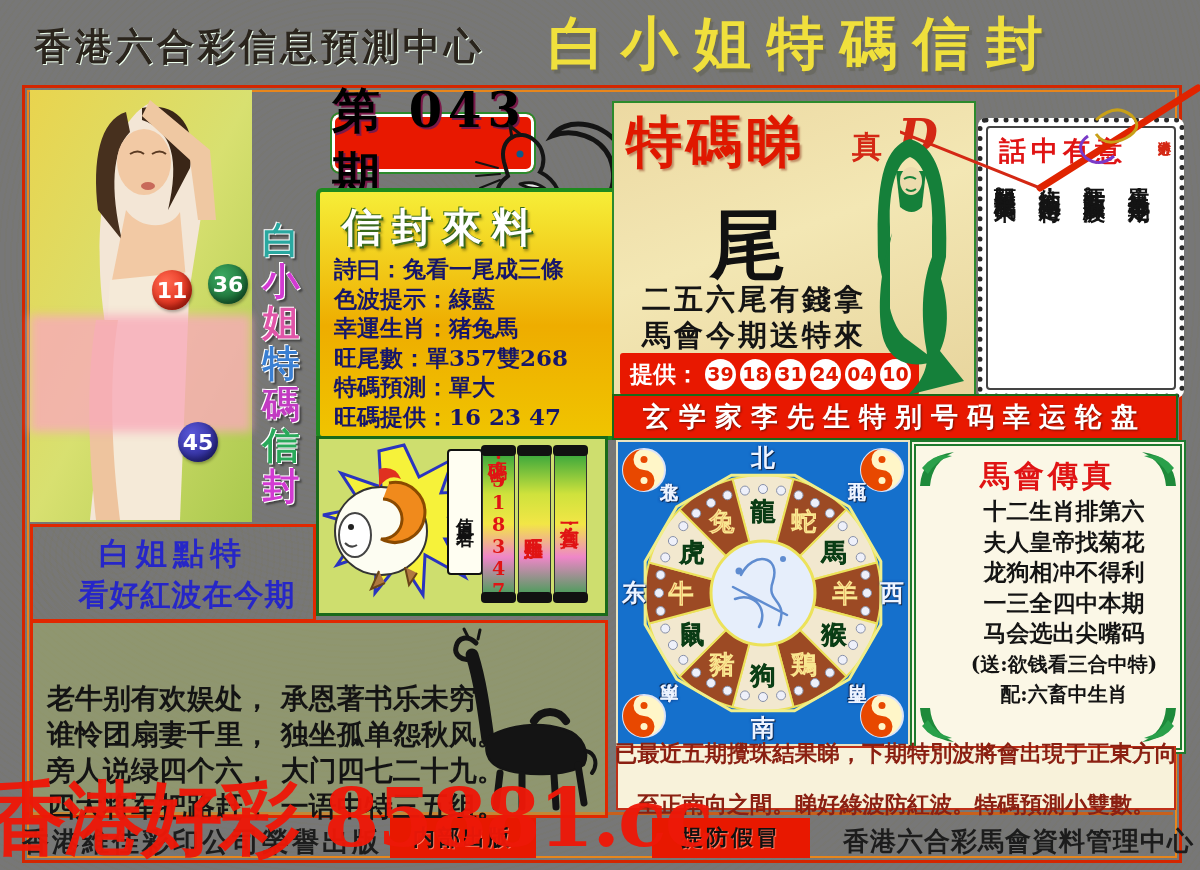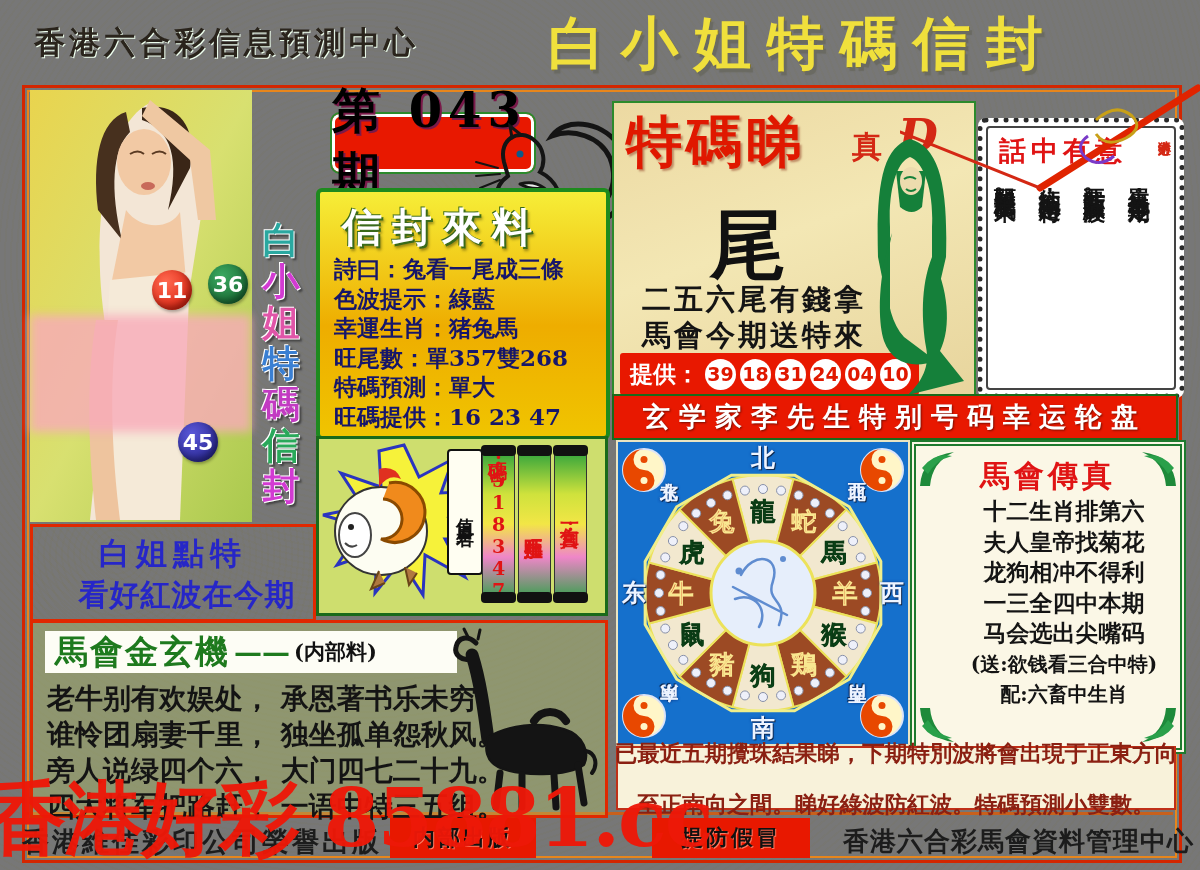--- a/index.html
+++ b/index.html
@@ -6,21 +6,21 @@
   .page{position:relative;width:1200px;height:870px;overflow:hidden;
     font-family:"DejaVu Serif","Liberation Serif",serif;
     background:
       radial-gradient(circle at 12% 6%, rgba(236,150,40,.55), transparent 42%),
       radial-gradient(circle at 55% 0%, rgba(245,225,120,.6), transparent 50%),
       radial-gradient(circle at 95% 10%, rgba(140,190,70,.5), transparent 45%),
       linear-gradient(100deg,#d9b44b,#e3d162 30%,#cfd36a 55%,#b3c95e 80%,#a9c45c);}
   .tex{background-image:repeating-radial-gradient(circle at 30% 30%, rgba(120,110,40,.06) 0 2px, transparent 2px 6px);}
   .abs{position:absolute;}
   
-  .h-left{left:34px;top:22px;font-size:31px;font-weight:bold;color:#2a241c;letter-spacing:4px;text-shadow:1px 1px 0 #efe!important;}
+  .h-left{left:34px;top:22px;font-size:37px;font-weight:bold;color:#2a241c;letter-spacing:4px;text-shadow:1px 1px 0 #efe!important;}
   .h-right{left:548px;top:6px;font-size:57px;font-weight:bold;color:#f0e03c;letter-spacing:16px;white-space:nowrap;
     text-shadow:3px 4px 1px #6a6a62,1px 1px 0 #8a7a20;}
   
   .frame{left:22px;top:85px;width:1154px;height:772px;border:3px solid #d42600;}
   .frame-inner{position:absolute;inset:2px;border:2px solid #e8861c;}
   .divider{left:25px;top:812px;width:1148px;height:0;border-top:3px solid #c8601c;}
   
   .photo{left:30px;top:90px;width:222px;height:432px;overflow:hidden;}
   .censor{left:30px;top:315px;width:221px;height:117px;background:rgba(247,170,185,.8);filter:blur(5px);}
   .ball{width:40px;height:40px;border-radius:50%;color:#fff;font-weight:bold;font-size:22px;
@@ -39,21 +39,21 @@
   .gold-title .t{font-size:33px;font-weight:bold;color:#1e7a1e;letter-spacing:2px;}
   .gold-title .d{font-size:28px;font-weight:bold;color:#1e7a1e;margin:0 4px;}
   .gold-title .s{font-size:21px;font-weight:bold;color:#111;}
   .gold-lines{position:absolute;left:14px;top:58px;font-size:28px;font-weight:bold;color:#141414;line-height:36px;white-space:nowrap;}
   
   .issue{left:330px;top:112px;width:202px;height:58px;background:#e81800;border:2px solid #2c8a2c;border-radius:10px;
     box-shadow:inset 0 0 0 3px #fff;display:flex;align-items:center;justify-content:center;
     color:#000000;font-size:48px;font-weight:bold;letter-spacing:6px;text-shadow:2px 2px 0 #7a1a4a;}
   
   .env{left:316px;top:188px;width:286px;height:244px;border:4px solid #1e8a1e;border-radius:6px;
-    background:linear-gradient(180deg,#f6ee38,#eead00 55%,#f0c400);}
+    background:linear-gradient(180deg,#f6ee38,#eead00 55%,#f0c400);padding-left:36px;}
   .env-title{position:absolute;left:22px;top:8px;font-size:40px;font-weight:bold;color:#fff;letter-spacing:10px;
     text-shadow:2px 2px 0 #3a6a1a,-1px -1px 0 #3a6a1a,3px 4px 3px rgba(0,0,0,.4);}
   .env-lines{position:absolute;left:14px;top:62px;font-size:23px;font-weight:bold;color:#16166a;line-height:29.5px;white-space:nowrap;}
   
   .rambox{left:316px;top:436px;width:286px;height:174px;border:3px solid #1a6a1a;background:#cede6e;}
   .tablet{position:absolute;left:128px;top:10px;width:32px;height:122px;background:#fffef2;border:2px solid #111;border-radius:4px;
     writing-mode:vertical-rl;text-orientation:upright;font-size:18px;font-weight:bold;color:#111;
     display:flex;align-items:center;justify-content:center;letter-spacing:4px;}
   .vbar{position:absolute;top:10px;width:31px;height:150px;border-radius:5px;
     background:linear-gradient(180deg,#27a03c,#cfe23c 30%,#f2e646 50%,#ef86c8 72%,#35a04c);
@@ -167,25 +167,20 @@
     <span style="color:#2aa85a">信</span>
     <span style="color:#d23bd2">封</span>
   </div>
 
   <div class="abs baijie tex">
     <div class="l1">白姐點特</div>
     <div class="l2">看好紅波在今期</div>
   </div>
 
   <div class="abs gold tex">
-    <div class="gold-title">
-      <span class="t">馬會金玄機</span>
-      <span class="d">——</span>
-      <span class="s">(内部料)</span>
-    </div>
     <div class="gold-lines">
       <div>老牛别有欢娱处， 承恩著书乐未穷。</div>
       <div>谁怜团扇妻千里， 独坐孤单怨秋风。</div>
       <div>旁人说绿四个六， 大门四七二十九。</div>
       <div>四大将军把路赶， 一语中特三五组。</div>
     </div>
     <svg class="abs" style="right:2px;top:2px" width="165" height="186" viewBox="0 0 165 186">
       <g stroke="#141414" fill="none" stroke-linecap="round">
         <path d="M38,18 C30,10 20,12 18,22 C16,30 24,36 32,34" stroke-width="5"></path>
         <path d="M30,12 l-4,-8 M40,14 l2,-9" stroke-width="3"></path>

